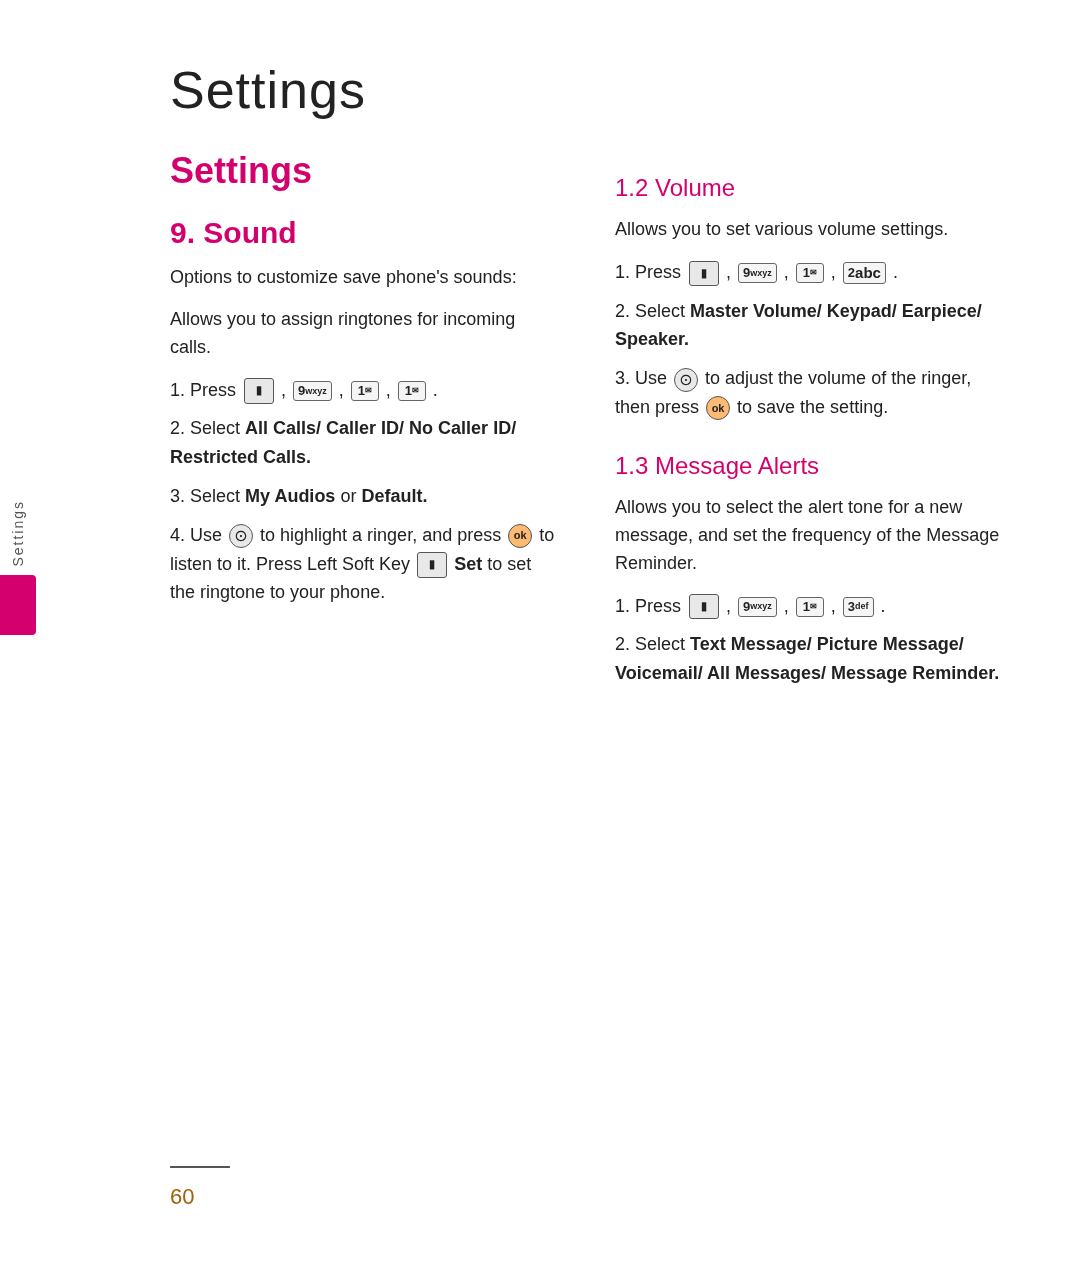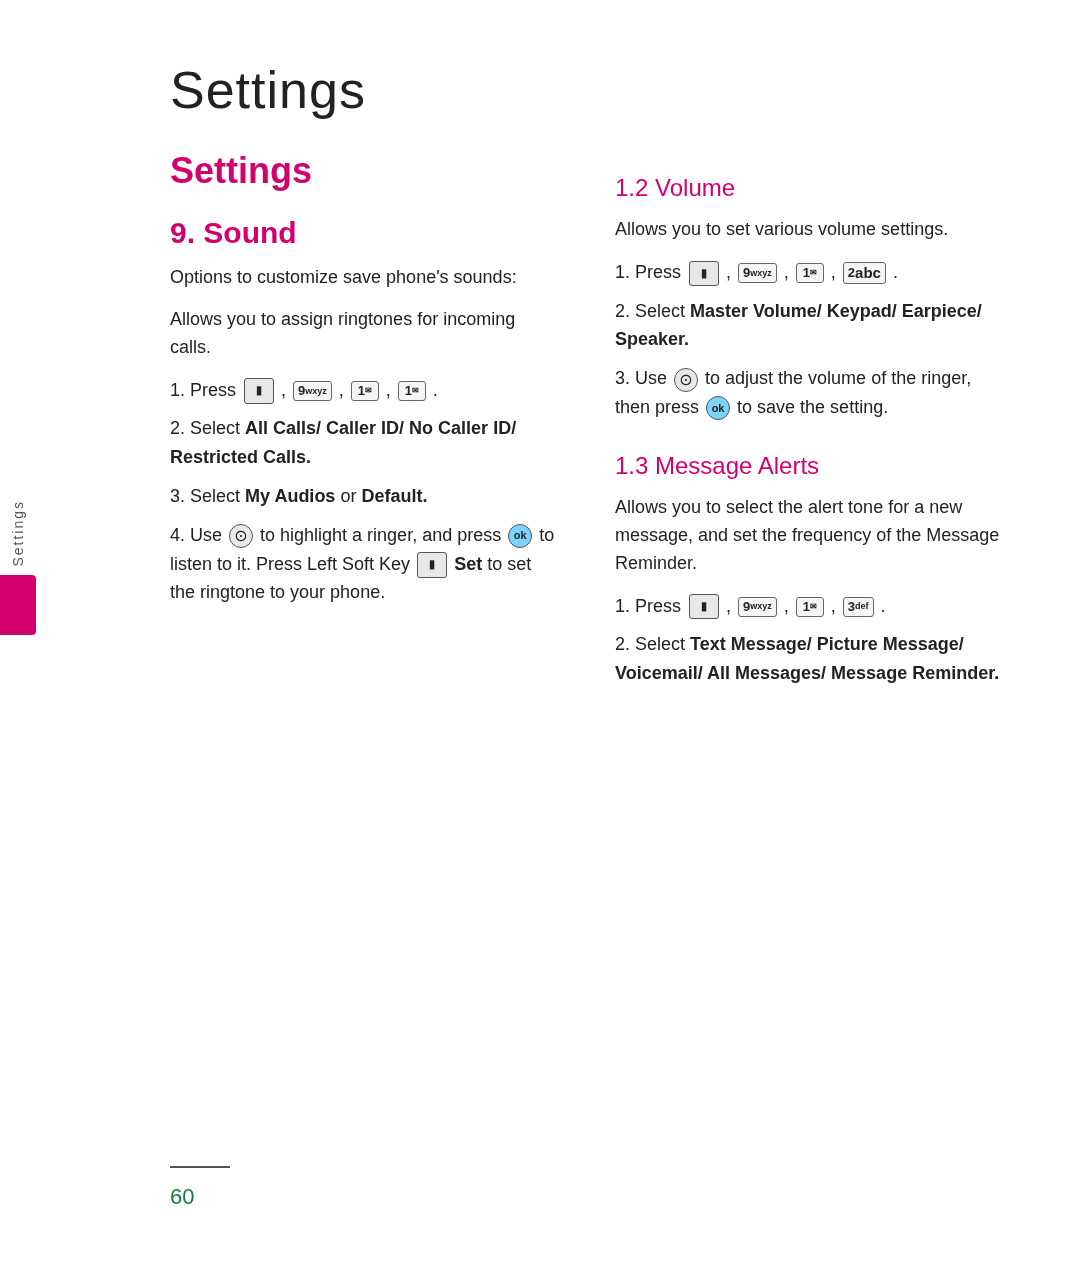--- a/index.html
+++ b/index.html
@@ -118,21 +118,21 @@
     .kbd-ok {
       display: inline-flex;
       align-items: center;
       justify-content: center;
       border: 1.5px solid #555;
       border-radius: 50%;
       padding: 2px 1px;
       font-size: 11px;
       font-weight: bold;
       color: #222;
-      background: #7dd3fc;
+      background: #fdba74;
       min-width: 24px;
       min-height: 24px;
       margin: 0 2px;
       vertical-align: middle;
     }
 
     .kbd-nav {
       display: inline-flex;
       align-items: center;
       justify-content: center;
@@ -186,21 +186,21 @@
 
     .footer-line {
       width: 60px;
       height: 2px;
       background: #555;
       margin-bottom: 16px;
     }
 
     .footer-num {
       font-size: 22px;
-      color: #15803d;
+      color: #a16207;
     }
   </style>
 </head>
 <body>
 
 <div class="sidebar-tab">
   <span class="sidebar-label">Settings</span>
   <div class="sidebar-accent"></div>
 </div>
 

